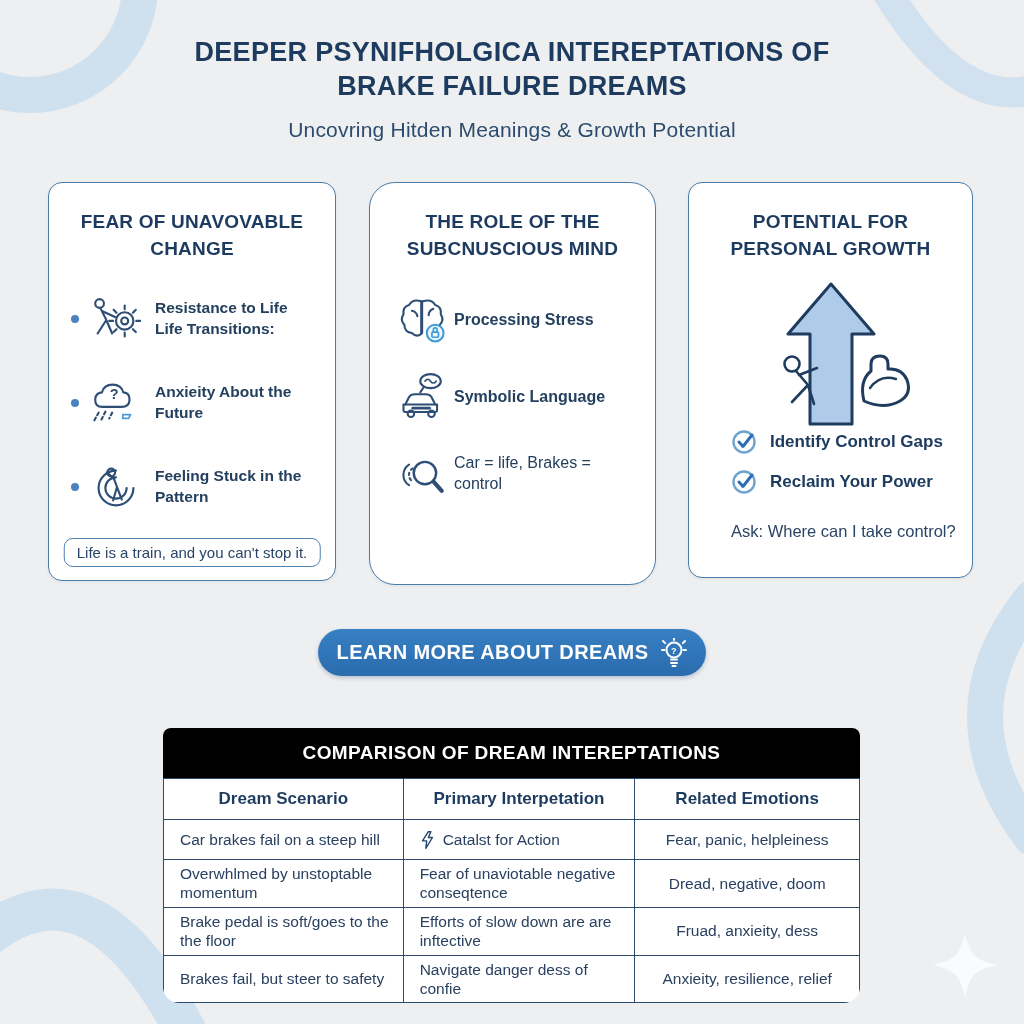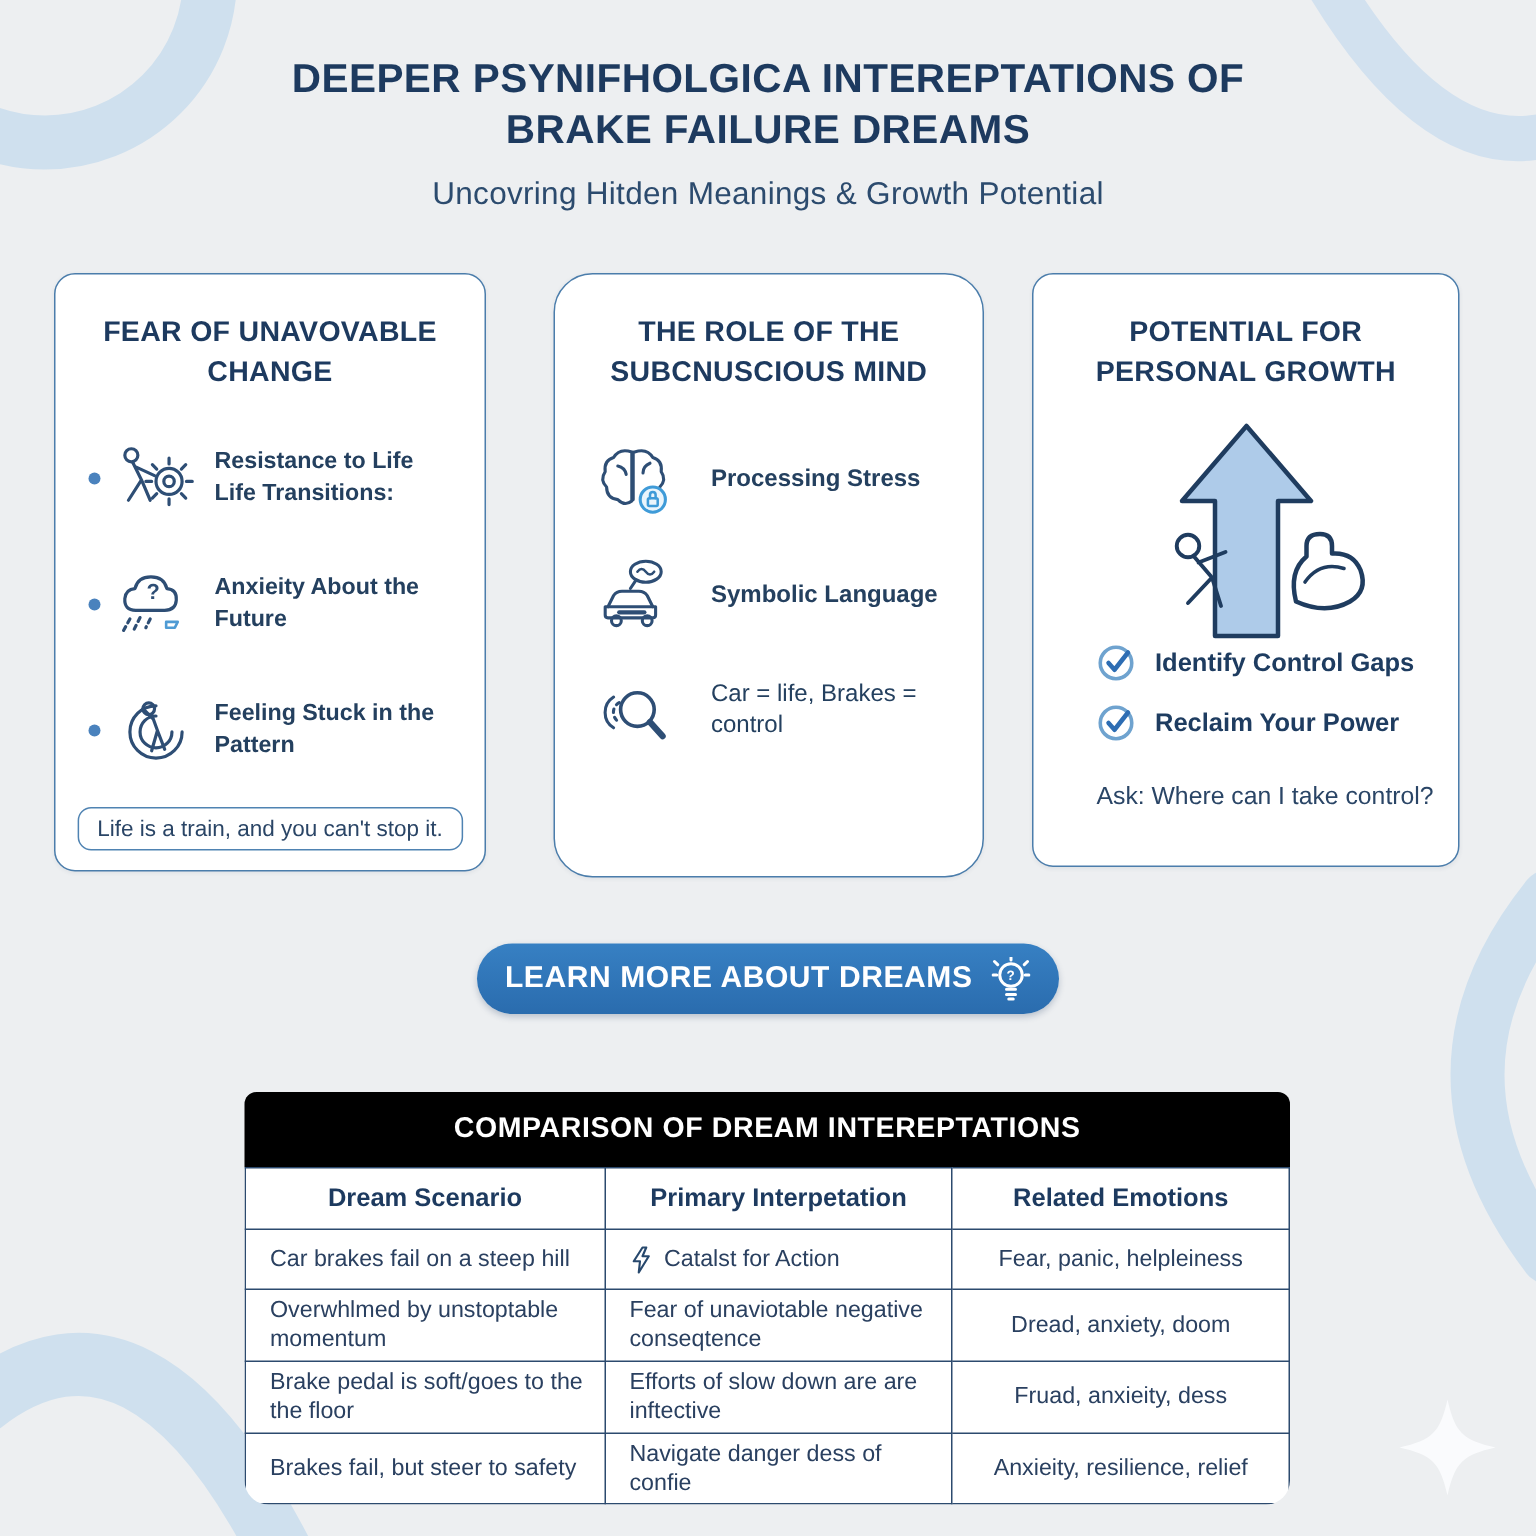--- a/index.html
+++ b/index.html
@@ -15,38 +15,38 @@
   .content { position:absolute; inset:0; z-index:1; }
 
   
   .title-block { position:absolute; top:36px; left:0; width:1024px; text-align:center; }
   .title-line { font-size:27px; font-weight:700; color:#1d3a5f; line-height:1.25; letter-spacing:0.3px; }
   .subtitle { margin-top:14px; font-size:21px; font-weight:500; color:#2c4b6e; letter-spacing:0.2px; }
 
   
   .card { position:absolute; background:#fff; border:1.6px solid #4b7dab; border-radius:14px;
           box-shadow:0 1px 3px rgba(40,60,90,.07); }
-  .card1 { left:36px;  top:182px; width:288px; height:399px; }
+  .card1 { left:48px;  top:182px; width:288px; height:399px; }
   .card2 { left:369px; top:182px; width:287px; height:403px;border-radius:26px; }
   .card3 { left:688px; top:182px; width:285px; height:396px; }
   .card-title { margin-top:26px; text-align:center; font-size:19px; font-weight:700;
                 color:#1d3a5f; line-height:1.4; padding:0 28px; letter-spacing:0.2px; }
   .card3 .card-title { padding:0 30px; }
 
   .c1-items { margin-top:28px; display:flex; flex-direction:column; gap:26px; padding-left:14px; }
   .c1-item { display:flex; align-items:center; }
   .dot { width:8px; height:8px; border-radius:50%; background:#4a82bd; margin:0 8px 0 8px; flex:none; }
   .item-icon { flex:none; }
   .c1-text { font-size:15.5px; font-weight:600; color:#24405f; line-height:1.35; margin-left:10px; width:152px; }
   .quote { position:absolute; left:50%; transform:translateX(-50%); bottom:13px;
            border:1.6px solid #4f83b2; border-radius:9px; padding:5px 12px;
            font-size:15px; color:#2a4566; white-space:nowrap; background:#fff; }
 
   .c2-items { margin-top:30px; display:flex; flex-direction:column; gap:21px; padding-left:26px; }
-  .c2-item { display:flex; align-items:center; gap:22px; }
+  .c2-item { display:flex; align-items:center; gap:2px; }
   .c2-text { font-size:16px; color:#24405f; line-height:1.3; width:178px; }
   .w600 { font-weight:700; }
 
   .c3-arrow-wrap { margin:14px auto 0; width:170px; height:150px; }
   .c3-checks { margin-top:2px; padding-left:42px; display:flex; flex-direction:column; gap:13px; }
   .c3-check { display:flex; align-items:center; gap:12px; font-size:17px; font-weight:700; color:#1e3c60; }
   .c3-question { margin-top:27px; padding-left:42px; font-size:16.5px; color:#2a4566; }
 
   
   .cta { position:absolute; top:629px; left:318px; width:388px; height:47px; border-radius:24px;
@@ -243,21 +243,21 @@
                   <path d="M10,1 L3,12 h5 L7,21 L15,8 h-5 L13,1 z"></path>
                 </svg>
                 <span>Catalst for Action</span>
               </span>
             </td>
             <td class="center">Fear, panic, helpleiness</td>
           </tr>
           <tr class="r2">
             <td>Overwhlmed by unstoptable momentum</td>
             <td>Fear of unaviotable negative conseqtence</td>
-            <td class="center">Dread, anxiety, doom</td>
+            <td class="center">Dread, negative, doom</td>
           </tr>
           <tr class="r3">
             <td>Brake pedal is soft/goes to the the floor</td>
             <td>Efforts of slow down are are inftective</td>
             <td class="center">Fruad, anxieity, dess</td>
           </tr>
           <tr class="r4">
             <td>Brakes fail, but steer to safety</td>
             <td>Navigate danger dess of confie</td>
             <td class="center">Anxieity, resilience, relief</td>

